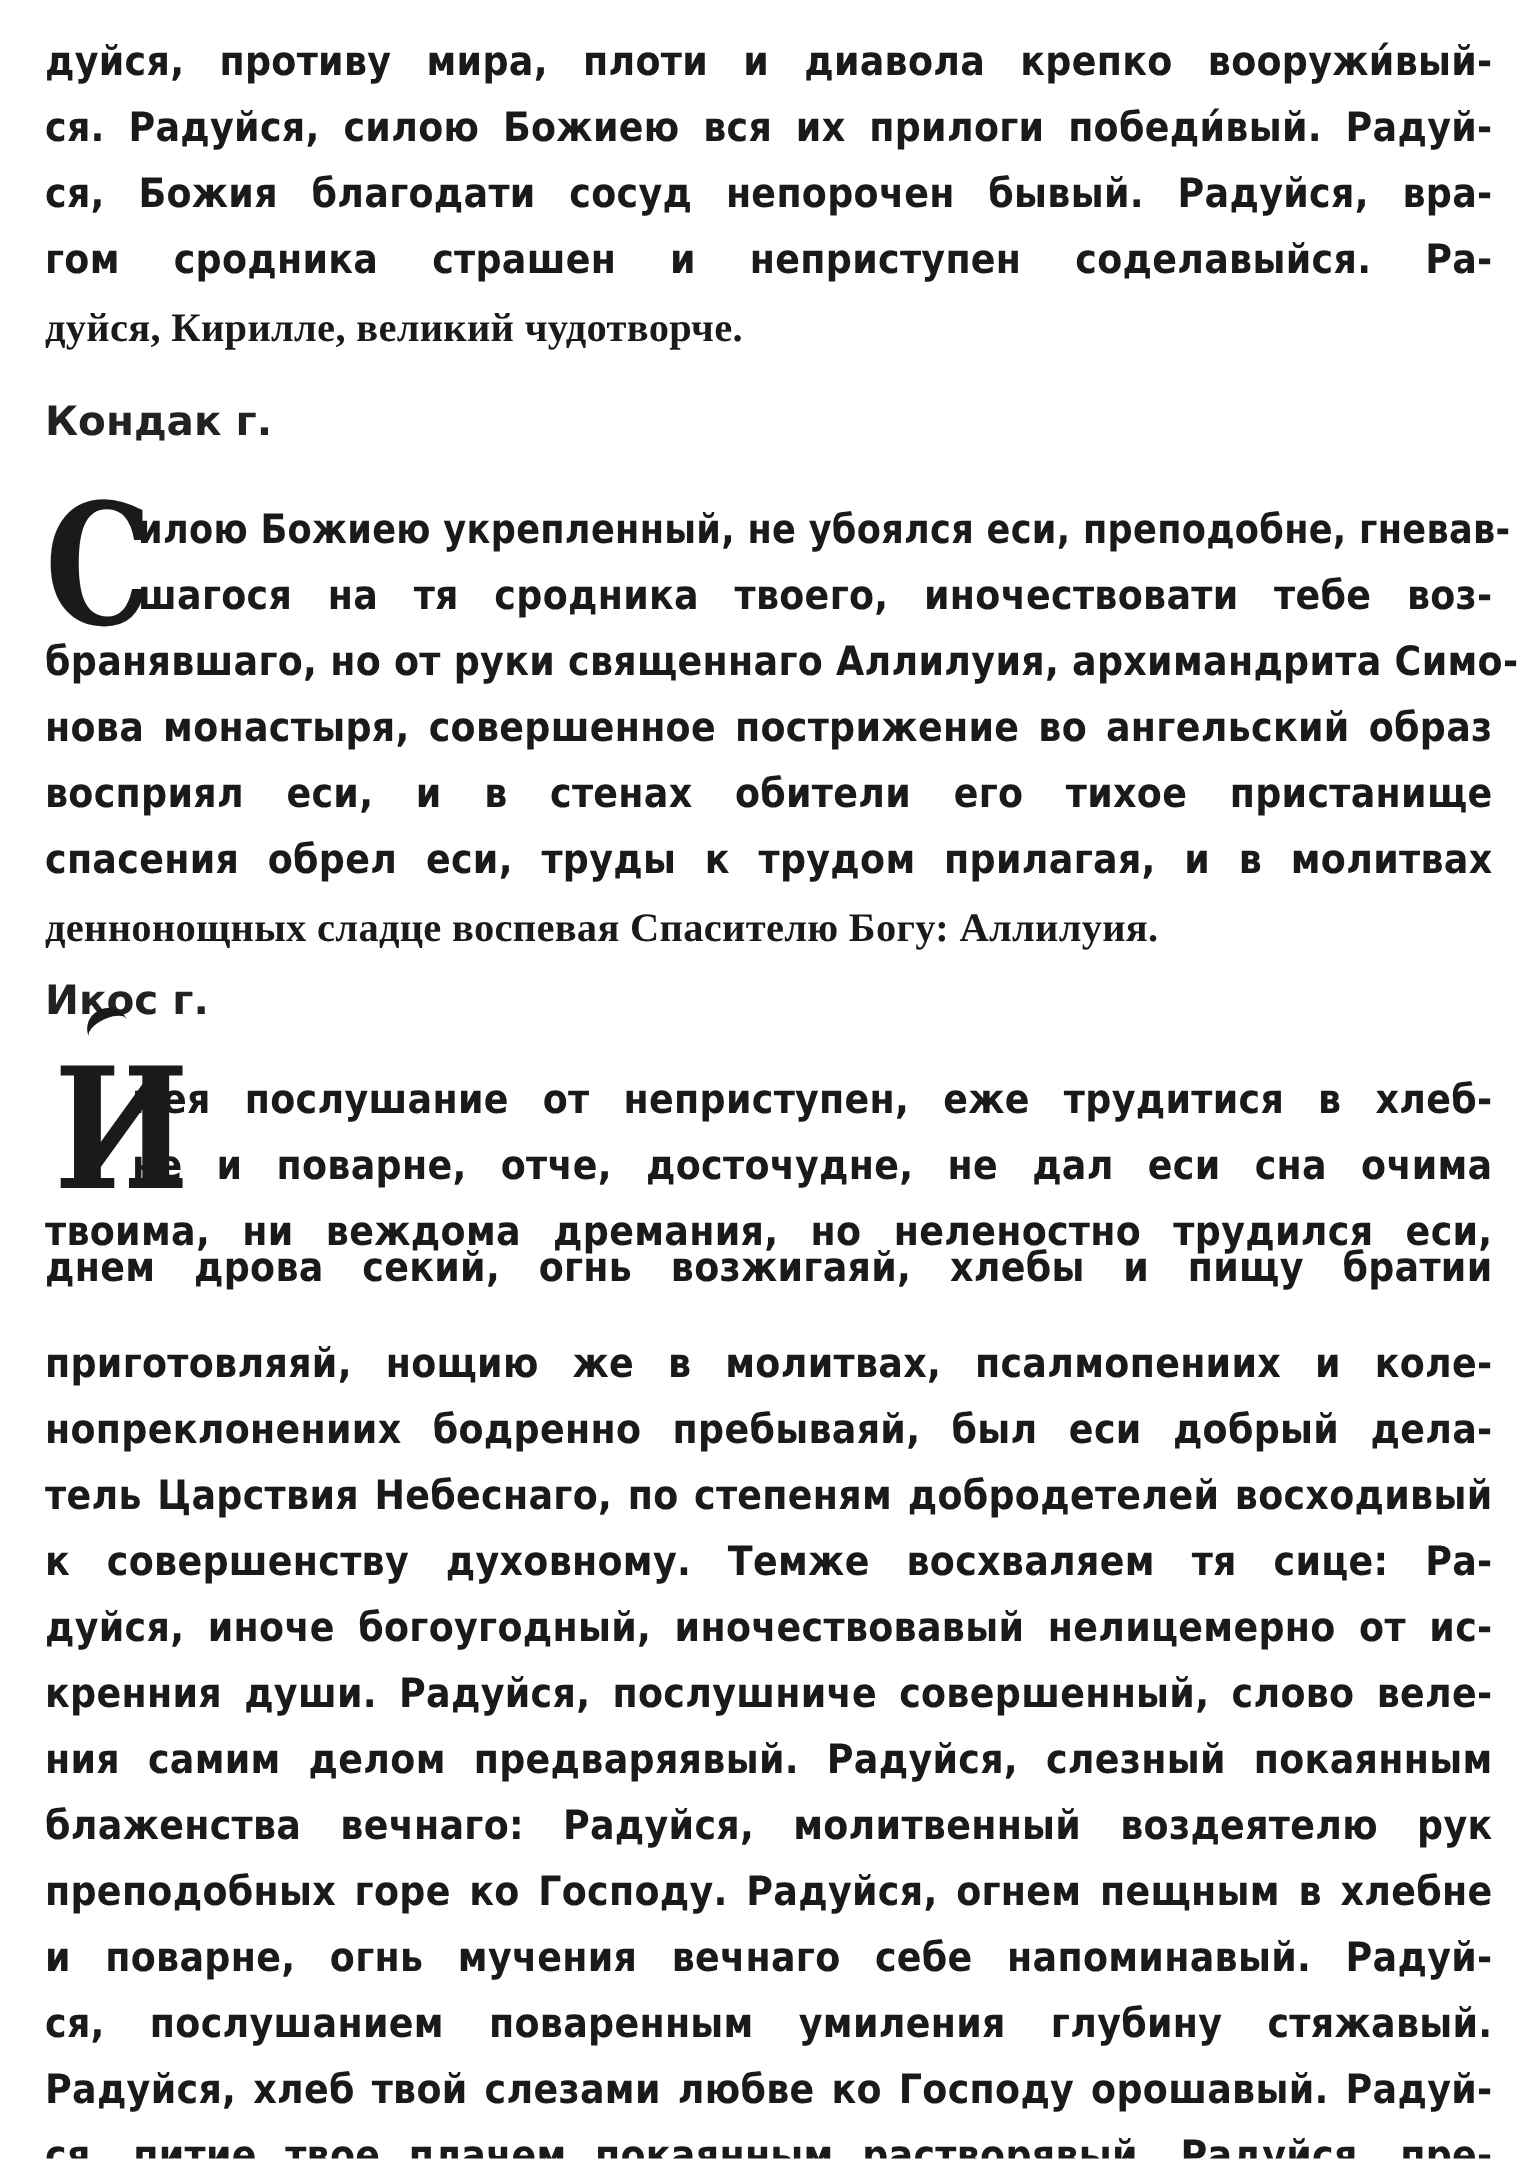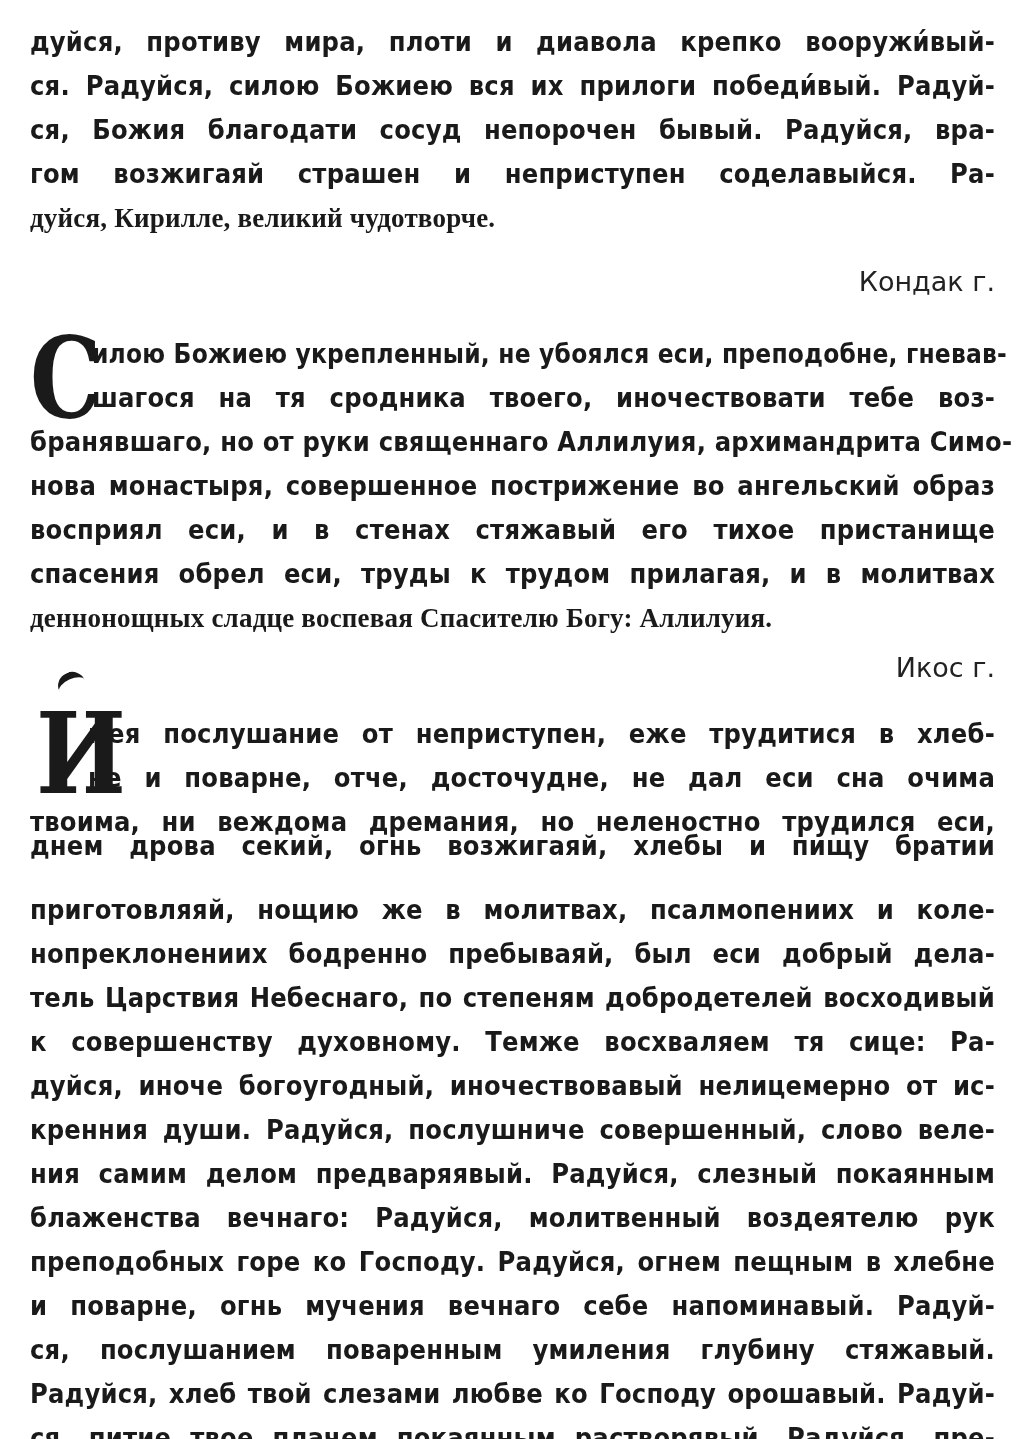--- a/index.html
+++ b/index.html
@@ -37,23 +37,23 @@
       transform-origin: left center;
     }
     .line.last {
       text-align-last: left;
       font-family: Liberation Serif, serif;
     }
     .heading {
       position: absolute;
       left: 0;
       width: 965px;
-      text-align: right;
+      text-align: left;
       font-size: 27px;
-      font-weight: normal;
+      font-weight: bold;
       font-family: "DejaVu Sans", sans-serif;
       color: #222;
     }
     .dropcap {
       position: absolute;
       font-family: "DejaVu Serif", serif;
       font-weight: bold;
       color: #1a1a1a;
       line-height: 1;
     }
@@ -86,32 +86,32 @@
   </style>
 </head>
 <body>
 
 <div class="page">
 
   <div>
     <div class="line" style="top:20px">дуйся, противу мира, плоти и диавола крепко вооружи́вый-</div>
     <div class="line" style="top:64px">ся. Радуйся, силою Божиею вся их прилоги победи́вый. Радуй-</div>
     <div class="line" style="top:108px">ся, Божия благодати сосуд непорочен бывый. Радуйся, вра-</div>
-    <div class="line" style="top:152px">гом возжигаяй страшен и неприступен соделавыйся. Ра-</div>
+    <div class="line" style="top:152px">гом сродника страшен и неприступен соделавыйся. Ра-</div>
     <div class="line last" style="top:196px">дуйся, Кирилле, великий чудотворче.</div>
   </div>
 
   <div>
     <div class="heading" style="top:266px">Кондак г.</div>
     <div class="dropcap dropcap-s">С</div>
     <div class="line indent" style="top: 332px; transform: scaleX(0.965); width: 936px;">илою Божиею укрепленный, не убоялся еси, преподобне, гневав-</div>
     <div class="line indent" style="top:376px">шагося на тя сродника твоего, иночествовати тебе воз-</div>
     <div class="line" style="top:420px">бранявшаго, но от руки священнаго Аллилуия, архимандрита Симо-</div>
     <div class="line" style="top:464px">нова монастыря, совершенное пострижение во ангельский образ</div>
-    <div class="line" style="top:508px">восприял еси, и в стенах стяжавый его тихое пристанище</div>
+    <div class="line" style="top:508px">восприял еси, и в стенах обители его тихое пристанище</div>
     <div class="line" style="top:552px">спасения обрел еси, труды к трудом прилагая, и в молитвах</div>
     <div class="line last" style="top:596px">деннонощных сладце воспевая Спасителю Богу: Аллилуия.</div>
   </div>
 
   <div>
     <div class="heading" style="top:652px">Икос г.</div>
     <div class="dropcap-i-breve"></div>
     <div class="dropcap dropcap-i">И</div>
     <div class="line indent-i" style="top:712px">мея послушание от неприступен, еже трудитися в хлеб-</div>
     <div class="line indent-i" style="top:756px">не и поварне, отче, досточудне, не дал еси сна очима</div>

